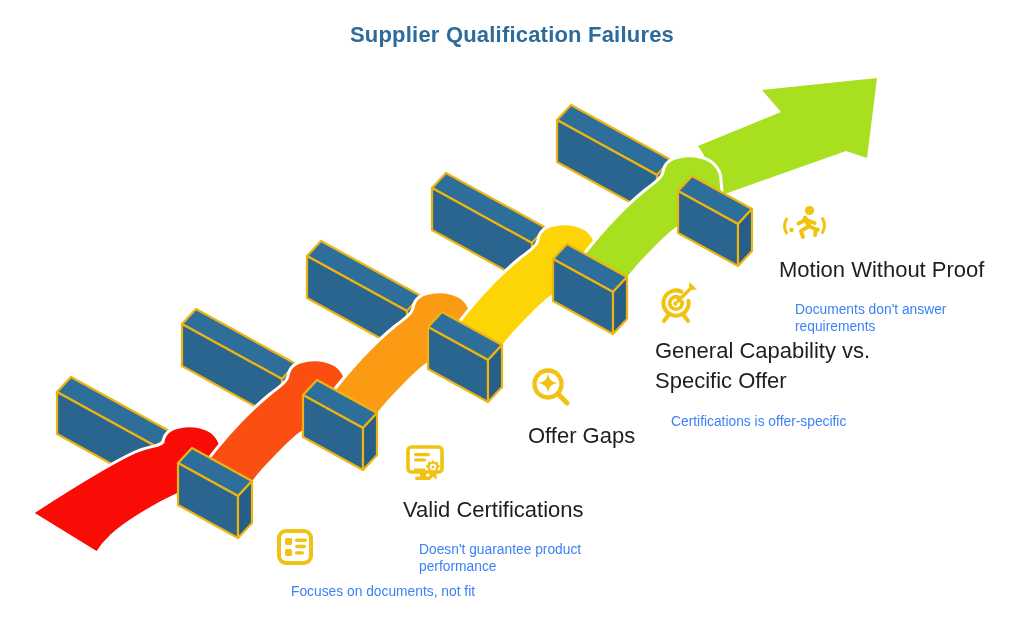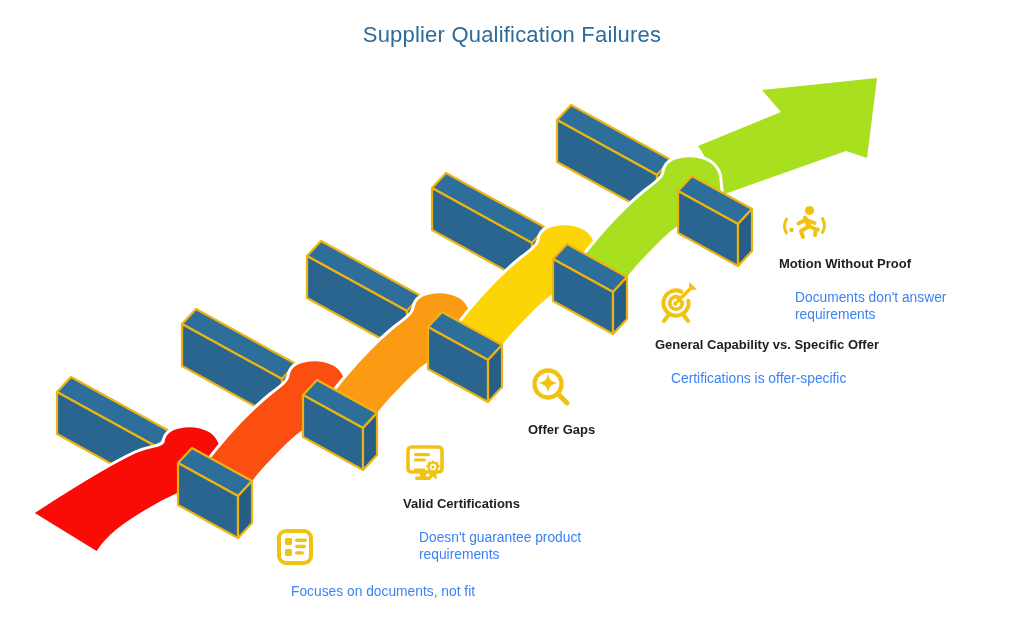--- a/index.html
+++ b/index.html
@@ -1,23 +1,23 @@
 <!DOCTYPE html>
 <html><head>
 <meta charset="utf-8">
 <style>
   html,body{margin:0;padding:0;background:#ffffff;}
   body{width:1024px;height:641px;position:relative;overflow:hidden;
        font-family:"Liberation Sans", sans-serif;}
   .stage{position:absolute;left:0;top:0;width:1024px;height:641px;}
   .title{position:absolute;left:0;right:0;top:22px;margin:0;text-align:center;
-         font-size:22px;font-weight:400;color:#2D6B9B;letter-spacing:.2px;}
+         font-size:22px;font-weight:700;color:#2D6B9B;letter-spacing:.2px;}
   .step{position:absolute;}
   .step .icon{display:block;color:#F2C212;}
-  .step h2{margin:10px 0 7px;font-size:13px;line-height:1.38;font-weight:700;color:#1E1E1E;}
+  .step h2{margin:10px 0 7px;font-size:22px;line-height:1.38;font-weight:400;color:#1E1E1E;}
   .step p{margin:16px;font-size:13.8px;line-height:1.24;color:#3b82f6;}
   .s1{left:275px;top:527px;width:245px;}
   .s2{left:403px;top:441px;width:210px;}
   .s3{left:528px;top:365px;width:178px;}
   .s4{left:655px;top:280px;width:226px;}
   .s5{left:779px;top:203px;width:232px;}
   .s1 p,.s4 p{white-space:nowrap;}
   .s2 p{width:200px;} .s3 p{width:165px;} .s5 p{width:190px;}
 </style>
 </head>
@@ -100,21 +100,21 @@
     <rect x="11" y="12" width="16" height="3.2" rx="1.6" fill="currentColor"></rect>
     <rect x="11" y="17.5" width="12" height="3" rx="1.5" fill="currentColor"></rect>
     <rect x="11" y="27.5" width="11" height="3.4" fill="currentColor"></rect>
     <rect x="17" y="30" width="6" height="6" fill="currentColor"></rect>
     <rect x="12" y="35.5" width="16" height="3.6" rx="1.8" fill="currentColor"></rect>
     <path fill="currentColor" d="M26.5 30 L26.5 39 L30 35.4 L33.5 39 L33.5 30 Z"></path>
     <path fill="currentColor" d="M30 19 l1.8 2.2 2.8 -.6 .6 2.8 2.2 1.8 -2.2 1.8 -.6 2.8 -2.8 -.6 -1.8 2.2 -1.8 -2.2 -2.8 .6 -.6 -2.8 -2.2 -1.8 2.2 -1.8 .6 -2.8 2.8 .6 z"></path>
     <circle cx="30" cy="26" r="2.4" fill="none" stroke="#ffffff" stroke-width="1.6"></circle>
   </svg>
   <h2>Valid Certifications</h2>
-  <p>Doesn't guarantee product requirements</p>
+  <p>Doesn't guarantee product performance</p>
 </div>
 
 <div class="step s3">
   <svg class="icon" width="46" height="46" viewBox="0 0 46 46">
     <circle cx="20" cy="19" r="13.5" fill="none" stroke="currentColor" stroke-width="4.4"></circle>
     <path d="M30 29 L39 38" stroke="currentColor" stroke-width="5" stroke-linecap="round"></path>
     <path fill="currentColor" d="M20 8.5 C21.5 15 23 16.5 29.5 18 C23 19.5 21.5 21 20 27.5 C18.5 21 17 19.5 10.5 18 C17 16.5 18.5 15 20 8.5 Z"></path>
   </svg>
   <h2>Offer Gaps</h2>
 </div>

